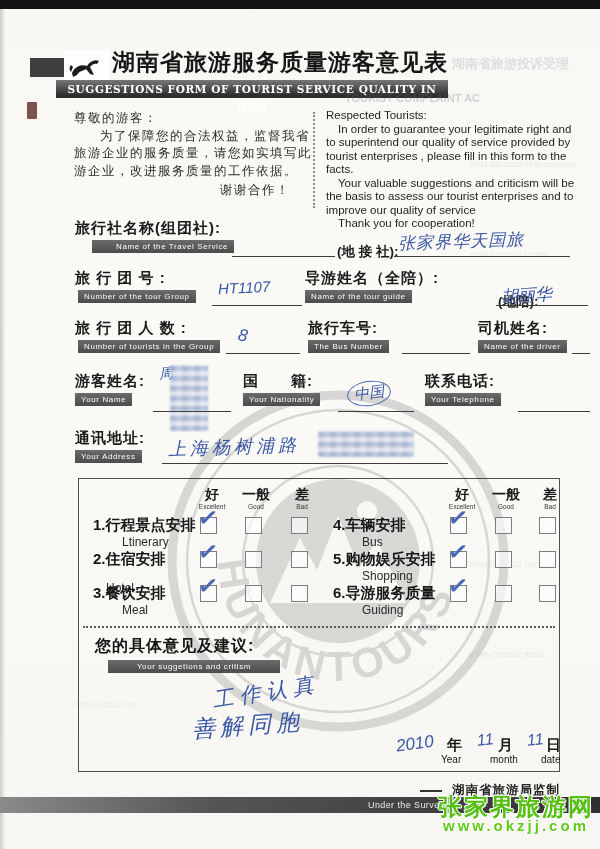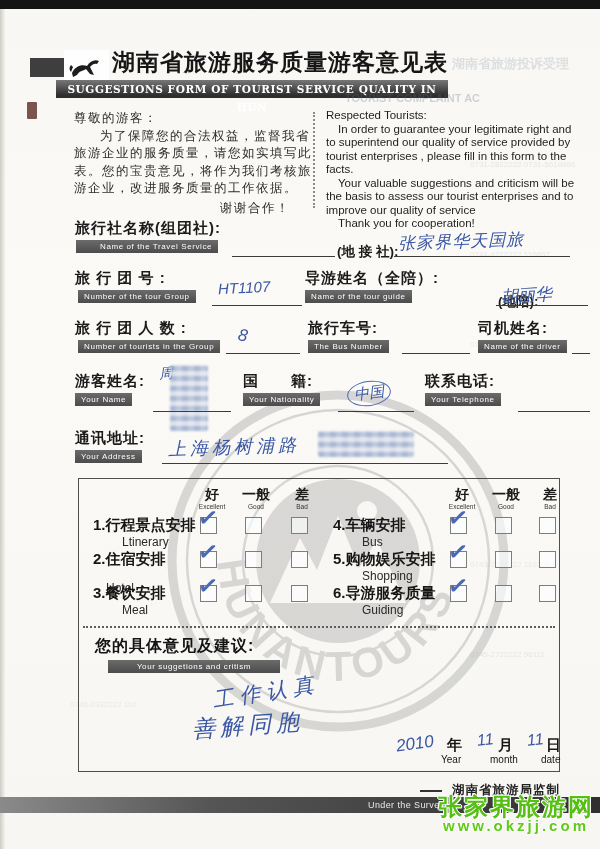--- a/index.html
+++ b/index.html
@@ -94,34 +94,33 @@
   <div class="abs bleed" style="left:470px; top:250px; font-size:8px; opacity:.14;">0744-8222222  110867</div>
   <div class="abs bleed" style="left:470px; top:340px; font-size:8px; opacity:.13;">0744-8380193  122</div>
   <div class="abs bleed" style="left:470px; top:560px; font-size:8px; opacity:.13;">0743-2158222  110365</div>
   <div class="abs bleed" style="left:470px; top:650px; font-size:8px; opacity:.14;">0745-2722222  96111</div>
   <div class="abs bleed" style="left:70px; top:700px; font-size:8px; opacity:.12;">0746-8332222  110</div>
 
   <div class="abs intro-cn">
     <div>尊敬的游客：</div>
     <div class="ind">为了保障您的合法权益，监督我省</div>
     <div>旅游企业的服务质量，请您如实填写此</div>
-    <div>表。您的宝贵意见，将作为我们考核旅</div>
     <div>游企业，改进服务质量的工作依据。</div>
     <div class="thanks">谢谢合作！</div>
   </div>
   <div class="abs vdots"></div>
   <div class="abs cn-label" style="left:75px; top:219px;">旅行社名称(组团社):</div>
 
   <div class="abs intro-en">
     <p>Respected Tourists:</p>
     <p class="ind">In order to guarantee your legitimate right and to superintend our quality of service provided by tourist enterprises , please fill  in this form to the facts.</p>
     <p class="ind">Your valuable suggestions and criticism will be the basis to assess our tourist enterprises and to improve our quality of service</p>
     <p class="ind">Thank you for cooperation!</p>
   </div>
-  <div class="abs en-bar" style="left:76px; top:240px;padding-left:24px;">Name of the Travel Service</div>
+  <div class="abs en-bar" style="left:92px; top:240px;padding-left:24px;">Name of the Travel Service</div>
   <div class="abs uline" style="left:232px; top:256px; width:103px;"></div>
   <div class="abs cn-label-sm" style="left:337px; top:243px;">(地 接 社):</div>
   <div class="abs hand" style="left:398px; top:230px; font-size:17px; transform:rotate(-2deg); letter-spacing:1px;">张家界华天国旅</div>
   <div class="abs uline" style="left:394px; top:256px; width:176px;"></div>
 
   <div class="abs cn-label" style="left:75px; top:269px;">旅 行 团 号 :</div>
   <div class="abs en-bar" style="left:78px; top:290px;">Number of the tour Group</div>
   <div class="abs hand" style="left:218px; top:279px; font-size:15px; transform:rotate(-3deg);">HT1107</div>
   <div class="abs uline" style="left:212px; top:305px; width:90px;"></div>
   <div class="abs cn-label" style="left:305px; top:269px;">导游姓名（全陪）:</div>

